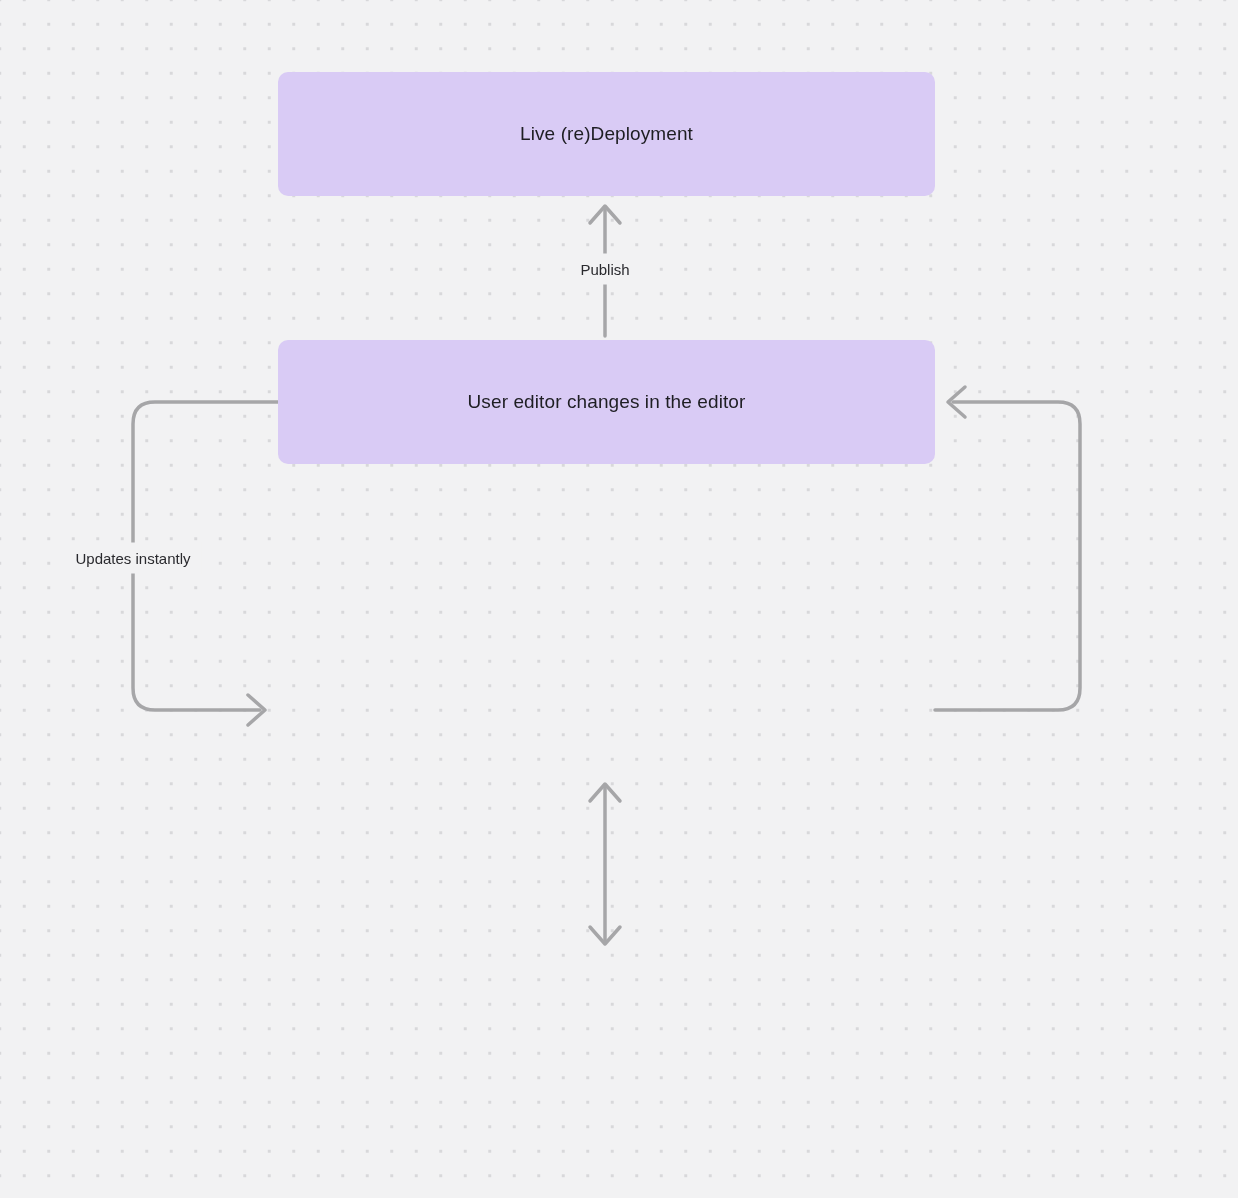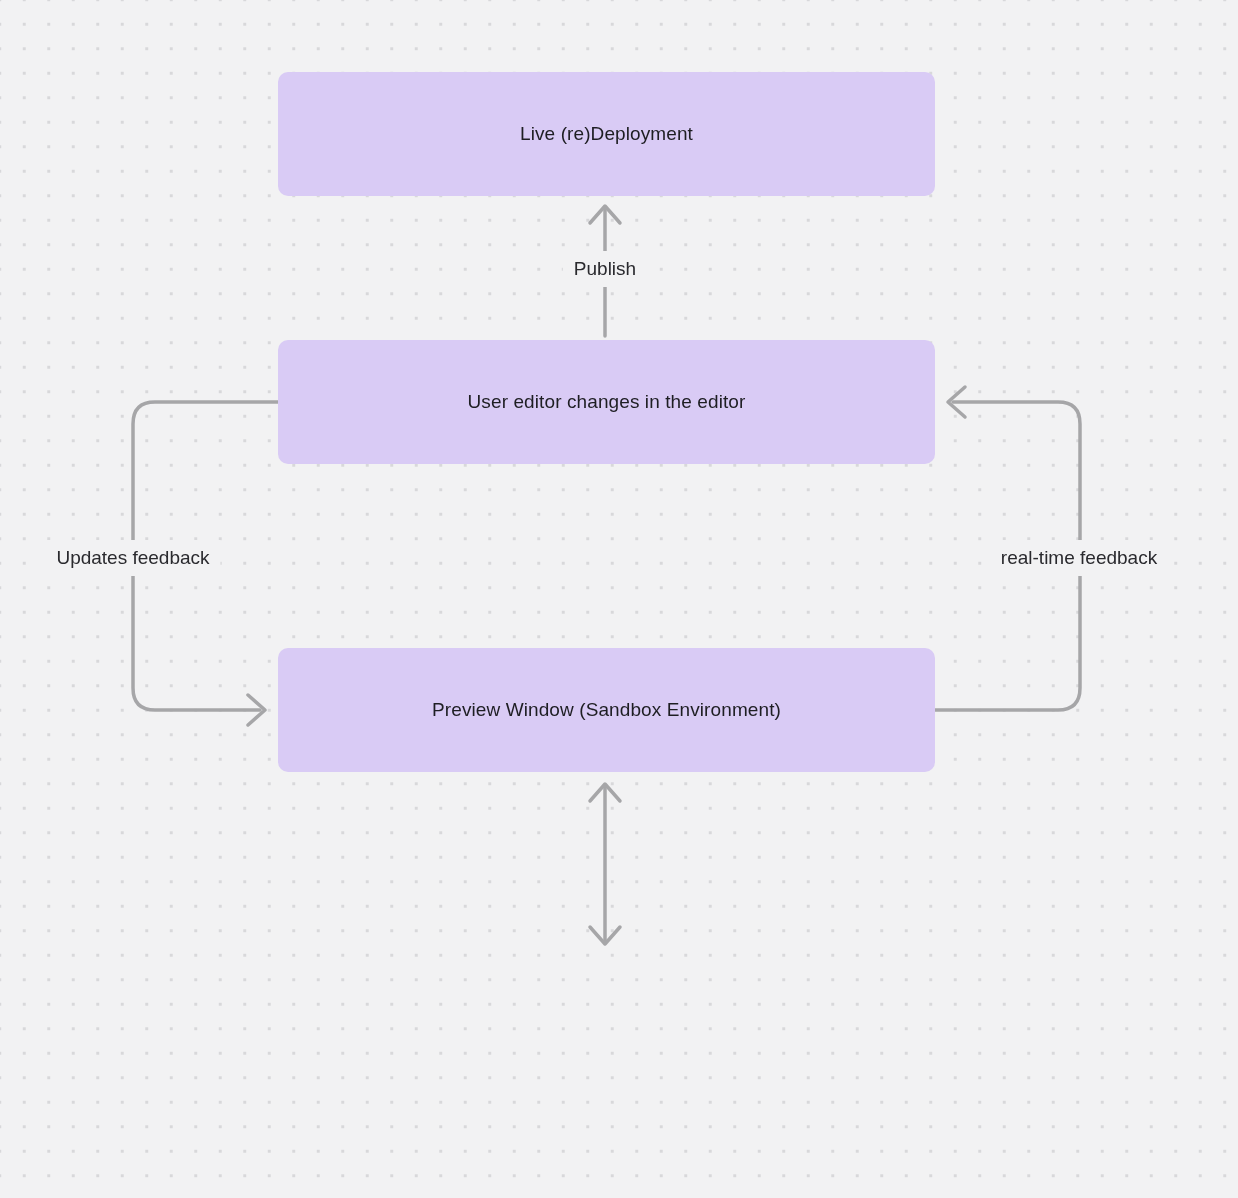--- a/index.html
+++ b/index.html
@@ -26,21 +26,21 @@
     background:var(--node-fill);
     border-radius:10px;
     display:flex;align-items:center;justify-content:center;
     font-size:19px;color:var(--node-text-color);
     letter-spacing:.1px;
   }
   .edge-label{
     position:absolute;transform:translate(-50%,-50%);
     background:var(--background);
     padding:7px 11px;
-    font-size:19px;color:var(--label-text-color);
+    font-size:15px;color:var(--label-text-color);
     white-space:nowrap;
   }
 </style>
 </head>
 <body>
 
 <div style="position:absolute;inset:0;">
 
   <svg class="connectors" viewBox="0 0 1238 1198" xmlns="http://www.w3.org/2000/svg">
     <g stroke="#a6a6a8" stroke-width="3.5" fill="none" stroke-linecap="round" stroke-linejoin="round">
@@ -61,25 +61,21 @@
   </svg>
 
   <div class="node" style="left:278px;top:72px">
     <span>Live (re)Deployment</span>
   </div>
 
   <div class="node" style="left:278px;top:340px">
     <span>User editor changes in the editor</span>
   </div>
 
-  <div class="node" style="left:278px;top:648px">
-    <span>Preview Window (Sandbox Environment)</span>
-  </div>
 
 
   <div class="edge-label" style="left:605px;top:269px">Publish</div>
 
-  <div class="edge-label" style="left:133px;top:558px">Updates feedback</div>
+  <div class="edge-label" style="left:133px;top:558px">Updates instantly</div>
 
-  <div class="edge-label" style="left:1079px;top:558px">real-time feedback</div>
 
 
 </div>
 
 </body></html>

